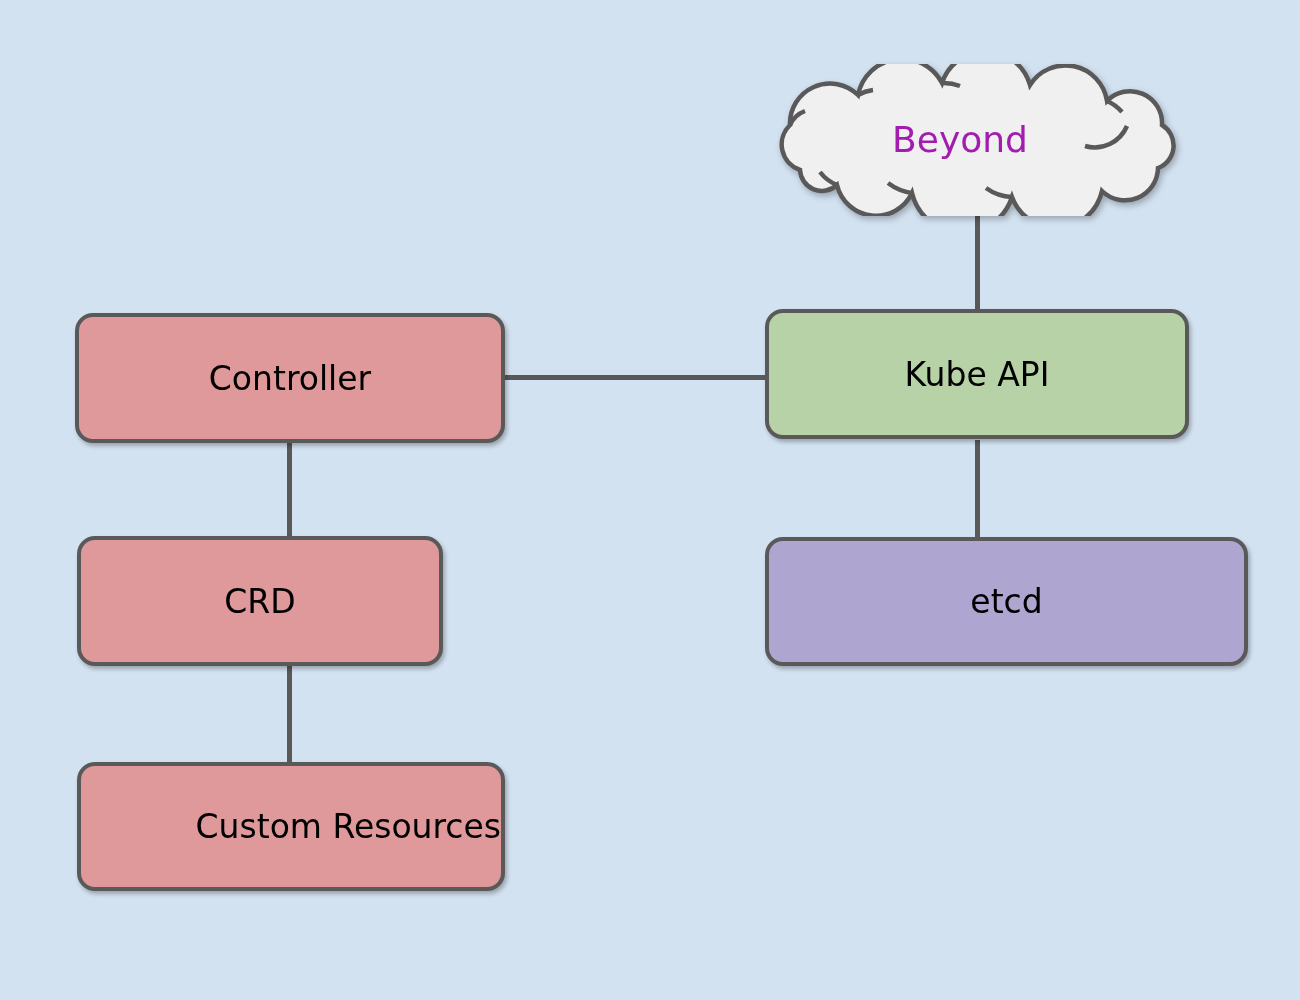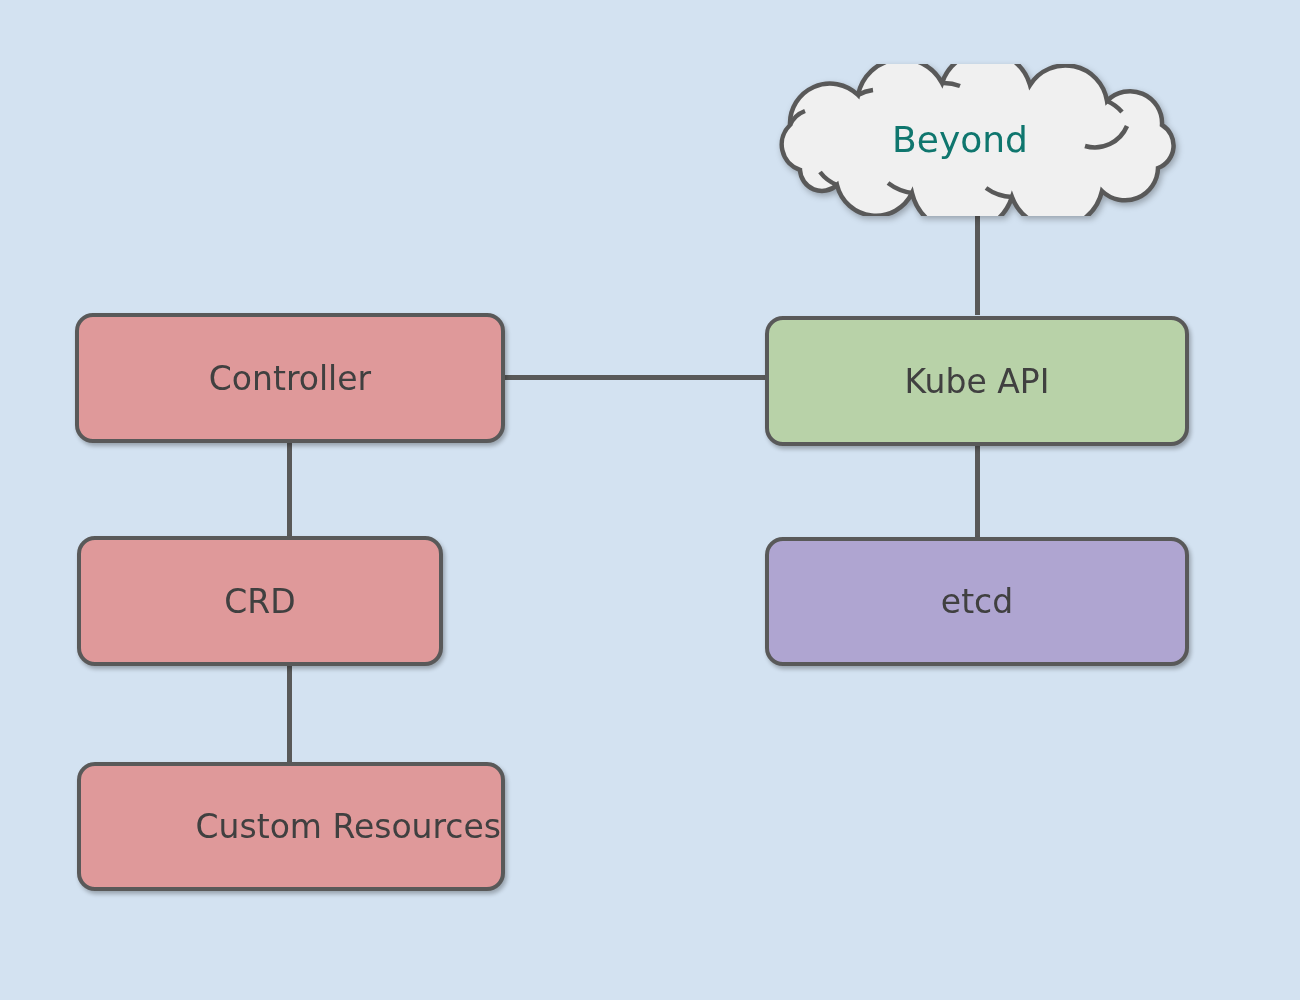--- a/index.html
+++ b/index.html
@@ -31,21 +31,21 @@
     box-sizing: border-box;
     border: 4px solid #595959;
     border-radius: 18px;
     box-shadow: 2px 3px 4px rgba(0,0,0,0.28);
     display: flex;
     align-items: center;
     justify-content: center;
   }
   .node-label {
     font-size: 33px;
-    color: #404040;
+    color: #000000;
     white-space: nowrap;
     line-height: 1;
   }
   
   .cloud-node {
     position: absolute;
     left: 753px;
     top: 64px;
     width: 444px;
     height: 152px;
@@ -63,21 +63,21 @@
     width: 100%;
     height: 100%;
     display: flex;
     align-items: center;
     justify-content: center;
     padding-right: 30px;
     box-sizing: border-box;
   }
   .cloud-label {
     font-size: 36px;
-    color: #0f766e;
+    color: #a21caf;
     white-space: nowrap;
     line-height: 1;
   }
 </style>
 </head>
 <body>
 
 <div class="canvas" style="background-color: rgb(211, 226, 241);">
 
   <div class="edge v" style="left:975px; top:200px; height:115px;"></div>
@@ -112,29 +112,29 @@
     </svg>
     <div class="cloud-label-wrap">
       <span class="cloud-label">Beyond</span>
     </div>
   </div>
 
   <div class="node-rect" style="left: 75px; top: 313px; width: 430px; height: 130px; background-color: rgb(223, 153, 154);">
     <span class="node-label">Controller</span>
   </div>
 
-  <div class="node-rect" style="left: 765px; top: 316px; width: 424px; height: 130px; background-color: rgb(184, 210, 168);">
+  <div class="node-rect" style="left: 765px; top: 309px; width: 424px; height: 130px; background-color: rgb(184, 210, 168);">
     <span class="node-label">Kube API</span>
   </div>
 
   <div class="node-rect" style="left: 77px; top: 536px; width: 366px; height: 130px; background-color: rgb(223, 153, 154);">
     <span class="node-label">CRD</span>
   </div>
 
-  <div class="node-rect" style="left: 765px; top: 537px; width: 424px; height: 129px; background-color: rgb(175, 165, 209);">
+  <div class="node-rect" style="left: 765px; top: 537px; width: 483px; height: 129px; background-color: rgb(175, 165, 209);">
     <span class="node-label">etcd</span>
   </div>
 
   <div class="node-rect" style="left: 77px; top: 762px; width: 428px; height: 129px; background-color: rgb(223, 153, 154); justify-content: flex-end;">
     <span class="node-label">Custom Resources</span>
   </div>
 
 </div>
 
 </body></html>

